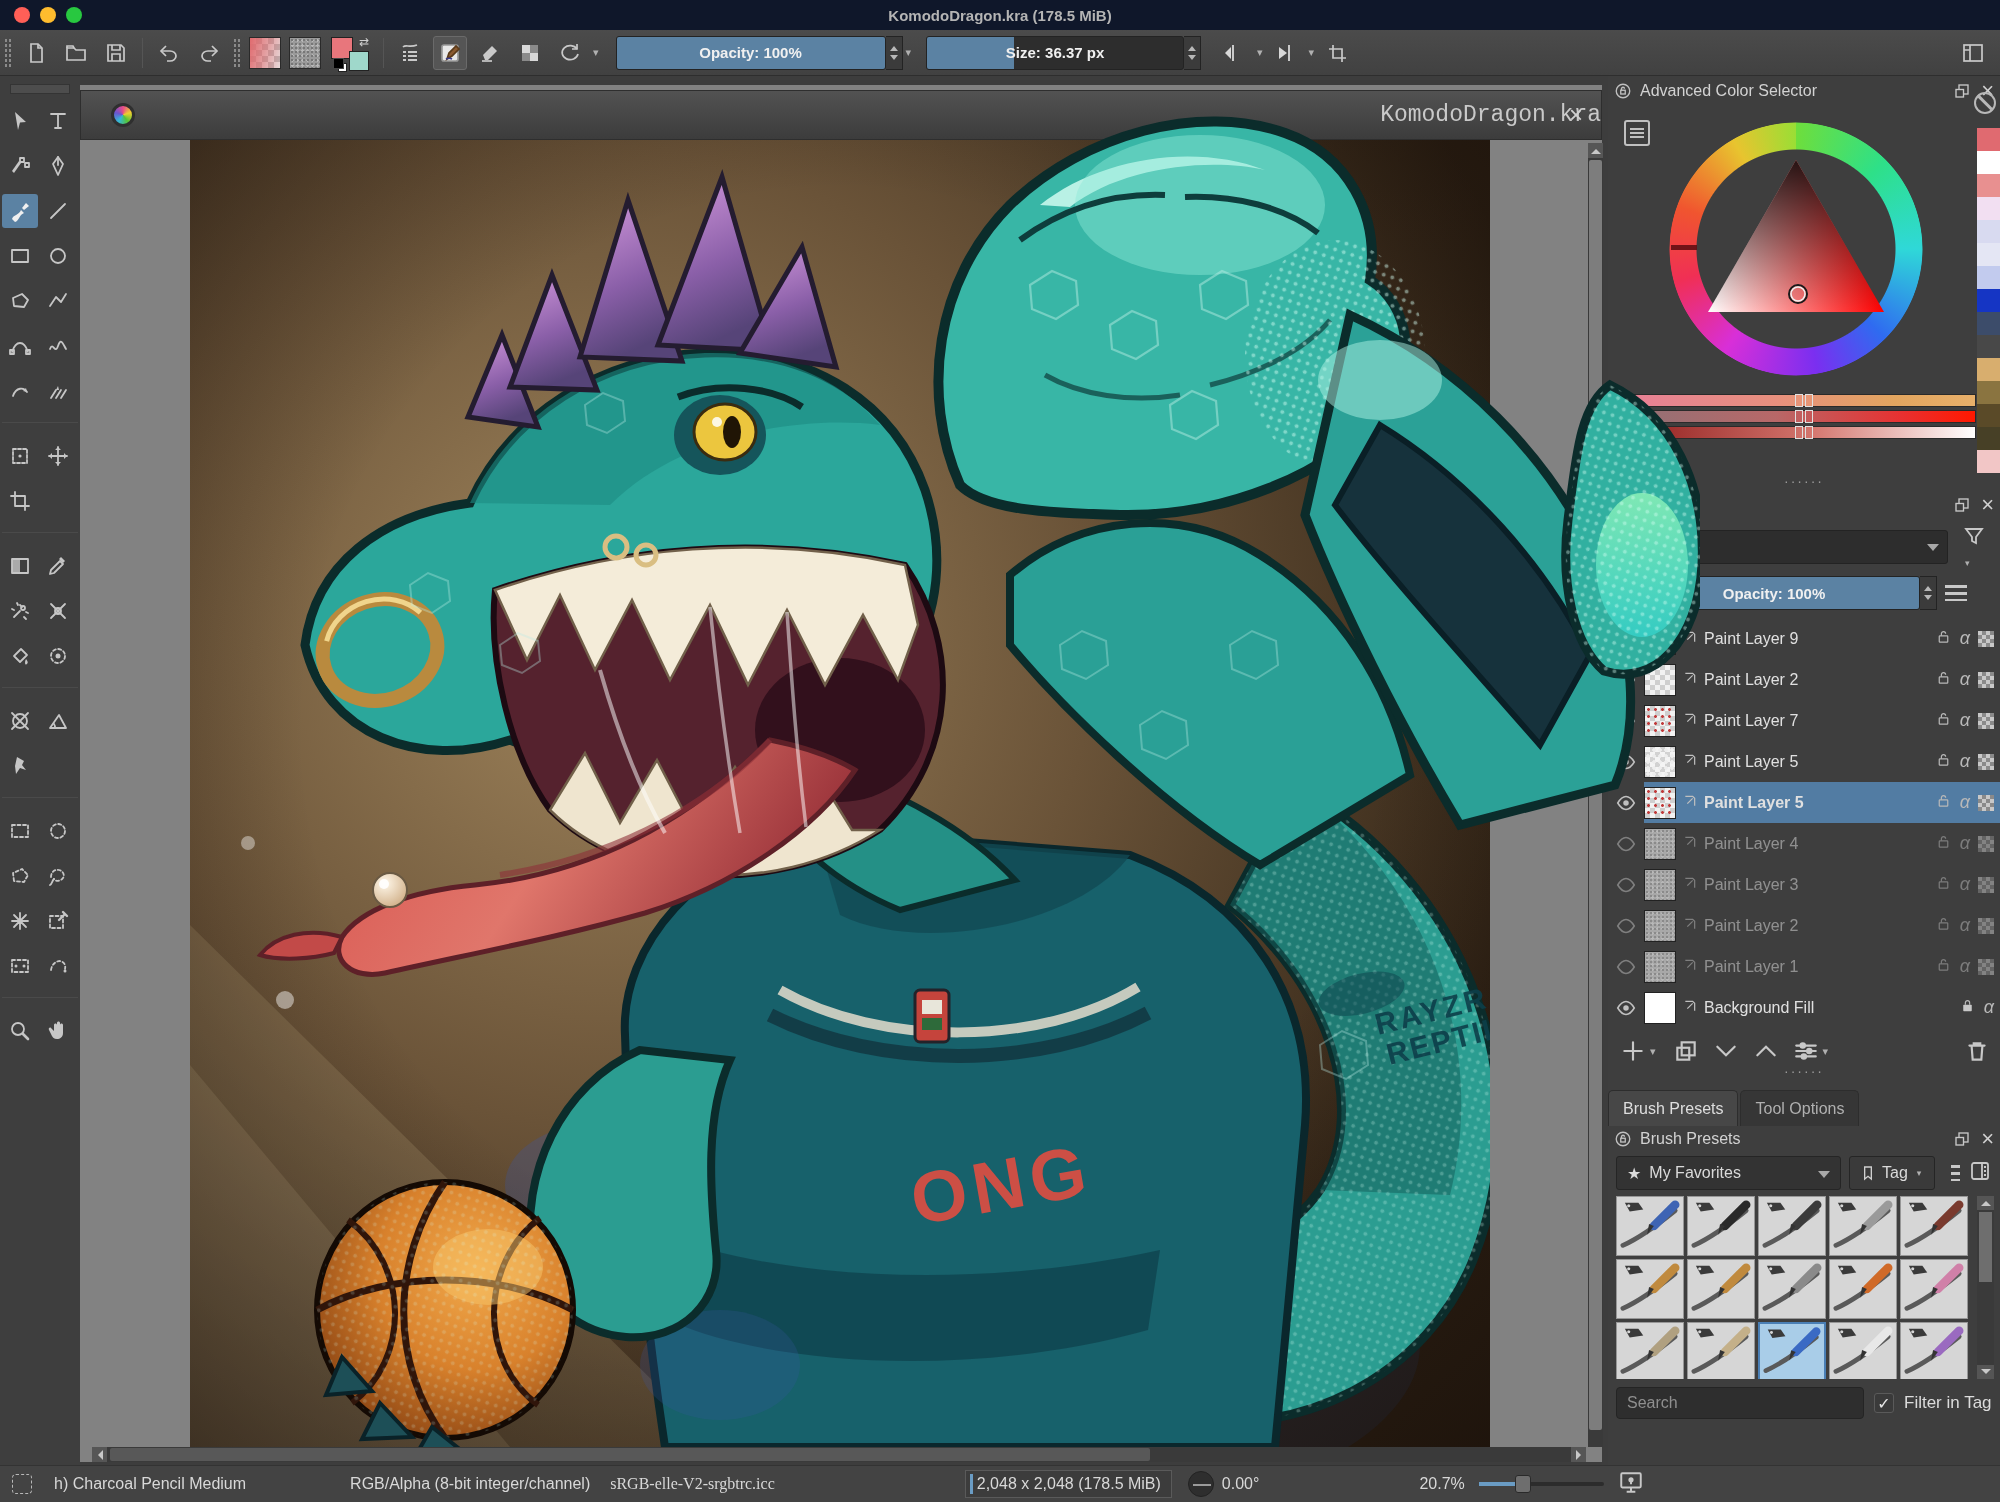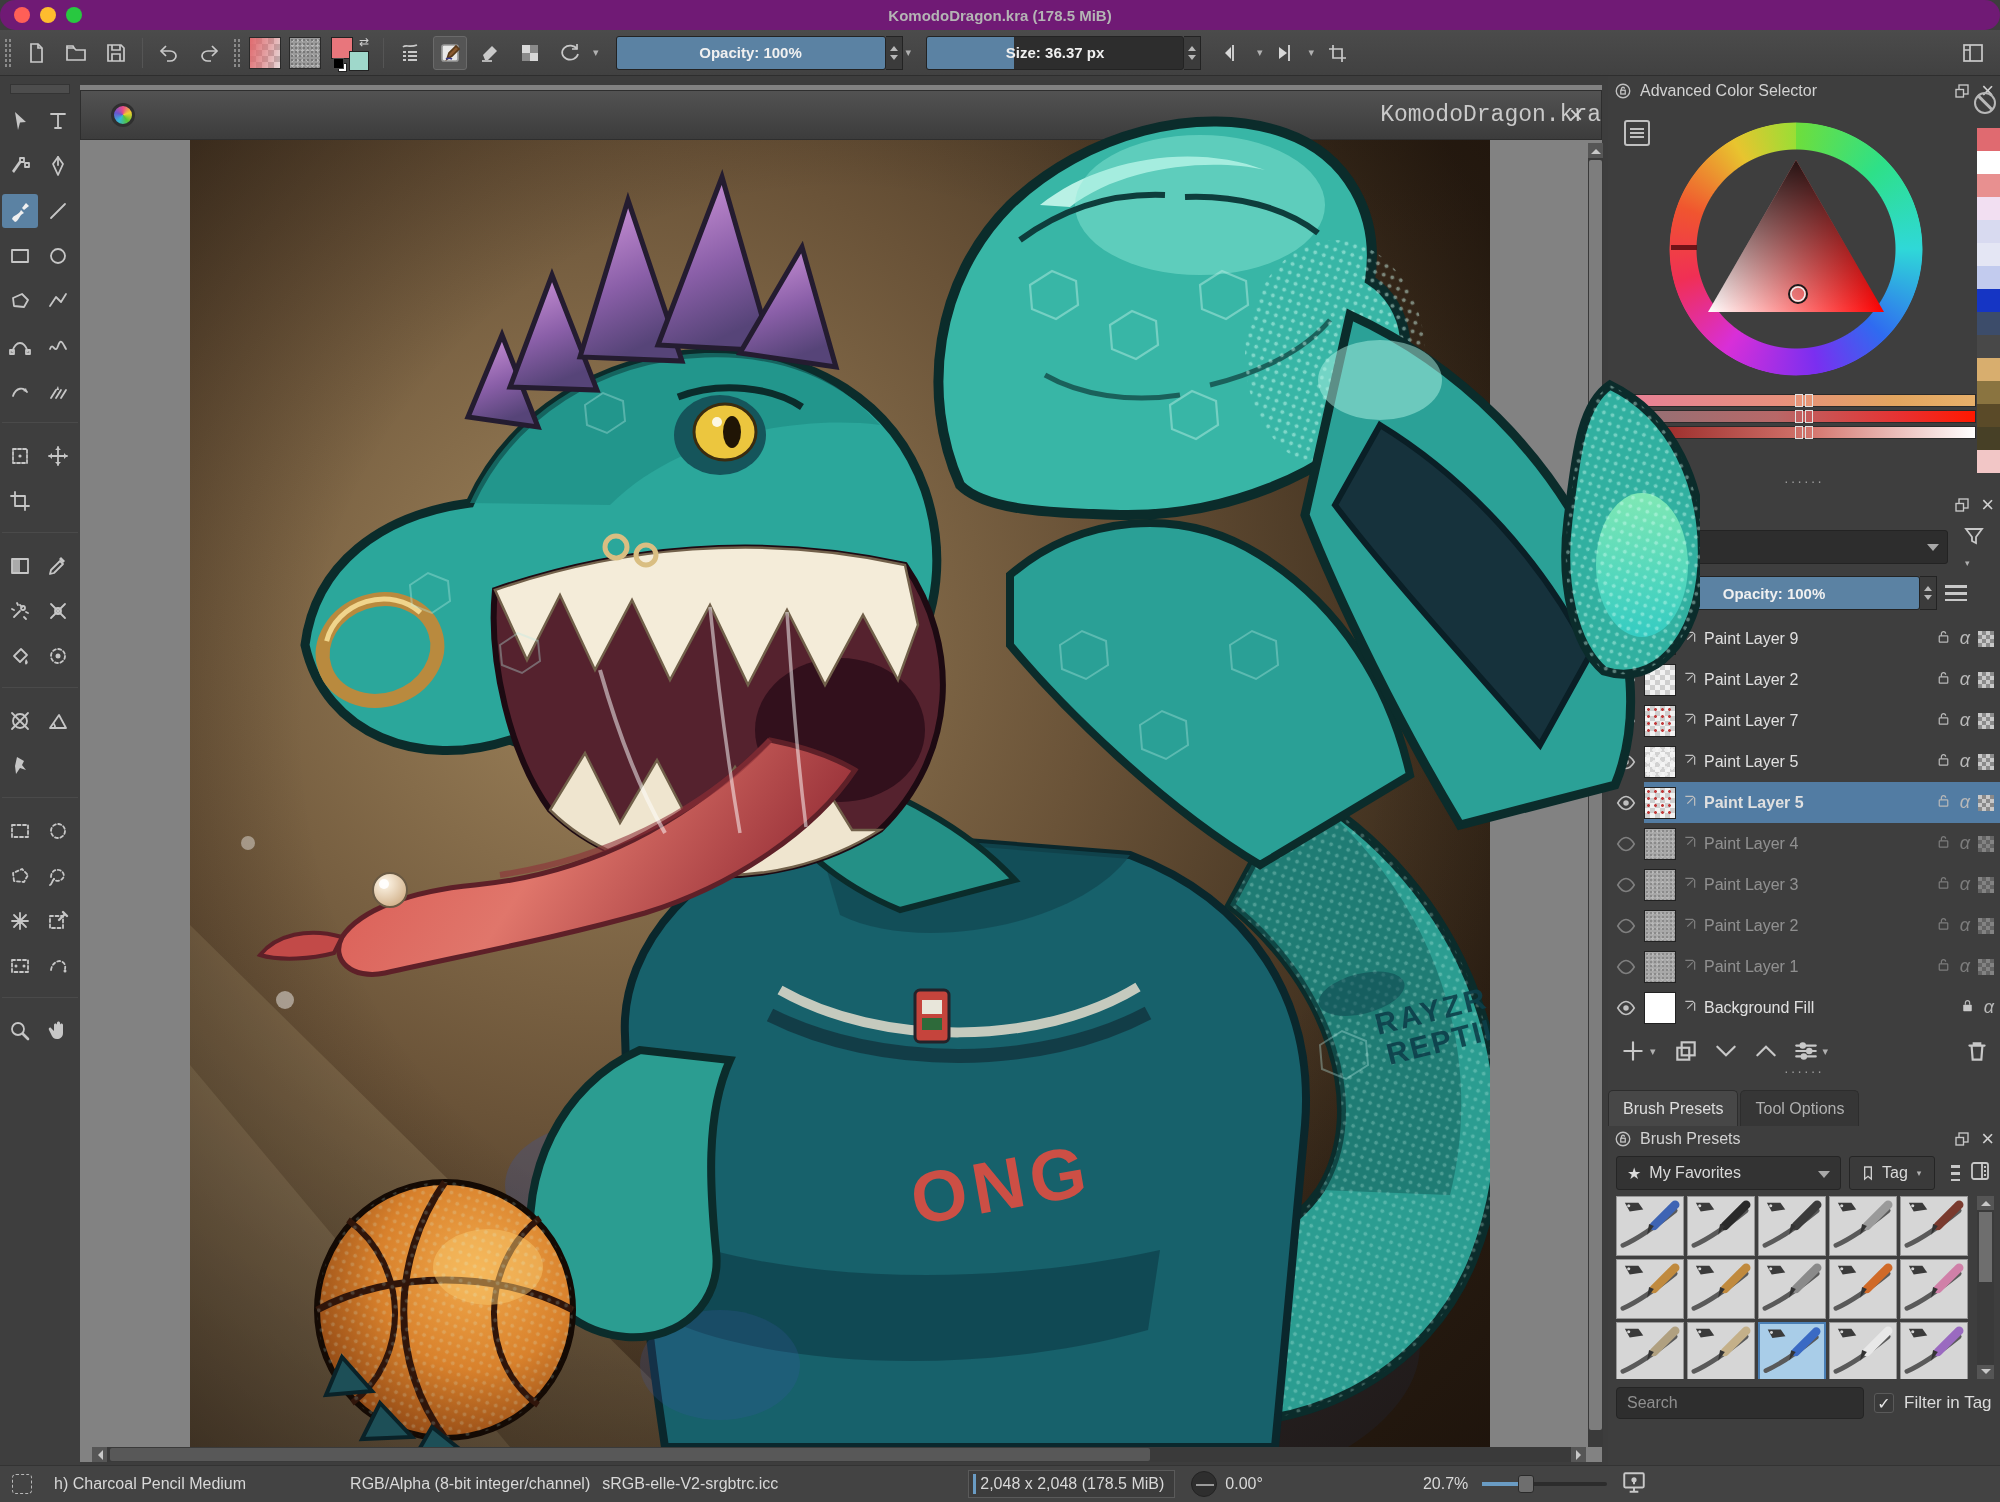--- a/index.html
+++ b/index.html
@@ -2,21 +2,21 @@
 <html><head>
 <meta charset="utf-8">
 <style>
   * { margin:0; padding:0; box-sizing:border-box; }
   html,body { width:2000px; height:1502px; overflow:hidden; background:#3d3d3d;
     font-family:"Liberation Sans", sans-serif; -webkit-font-smoothing:antialiased; }
   #app { position:relative; width:2000px; height:1502px; background:#3d3d3d; }
 
   
   #mac-titlebar { position:absolute; left:0; top:0; width:2000px; height:30px;
-    background:#701a75; display:flex; align-items:center;border-radius:15px; }
+    background:#0f172a; display:flex; align-items:center; }
   .traffic { width:16px; height:16px; border-radius:50%; margin-left:10px; }
   .t-red{ background:#ff5f57; margin-left:14px;} .t-yellow{background:#febc2e;} .t-green{background:#28c840;}
   #mac-title { position:absolute; left:0; right:0; text-align:center; color:#b4b4b4;
     font-size:15px; font-weight:bold; }
 
   
   #main-toolbar { position:absolute; left:0; top:30px; width:2000px; height:46px;
     background:linear-gradient(#4b4b4b,#414141); border-bottom:1px solid #2e2e2e;
     display:flex; align-items:center; }
   .tb-dots { width:8px; height:30px; margin:0 4px;
@@ -1131,21 +1131,21 @@
           <span>✓</span>
         </div>
       <div id="filter-label">Filter in Tag</div>
     </div>
   </div>
 
   <div id="statusbar">
     <div id="sel-icon"></div>
     <span style="margin-left:8px;">h) Charcoal Pencil Medium</span>
     <span style="margin-left:104px;">RGB/Alpha (8-bit integer/channel)</span>
-    <span style="margin-left:12px;">sRGB-elle-V2-srgbtrc.icc</span>
+    <span style="margin-left:20px;font-family:Liberation Serif, serif;">sRGB-elle-V2-srgbtrc.icc</span>
     <div id="dims-box">
       <div class="caret-bar"></div>
       <span>2,048 x 2,048 (178.5 MiB)</span>
     </div>
     <div id="angle-dial"></div>
     <span>0.00°</span>
     <span style="margin-left:160px;">20.7%</span>
     <div id="zoom-slider">
       <div class="zfill" style="width: 34%;"></div>
       <div class="zthumb" style="left:36px;"></div>

